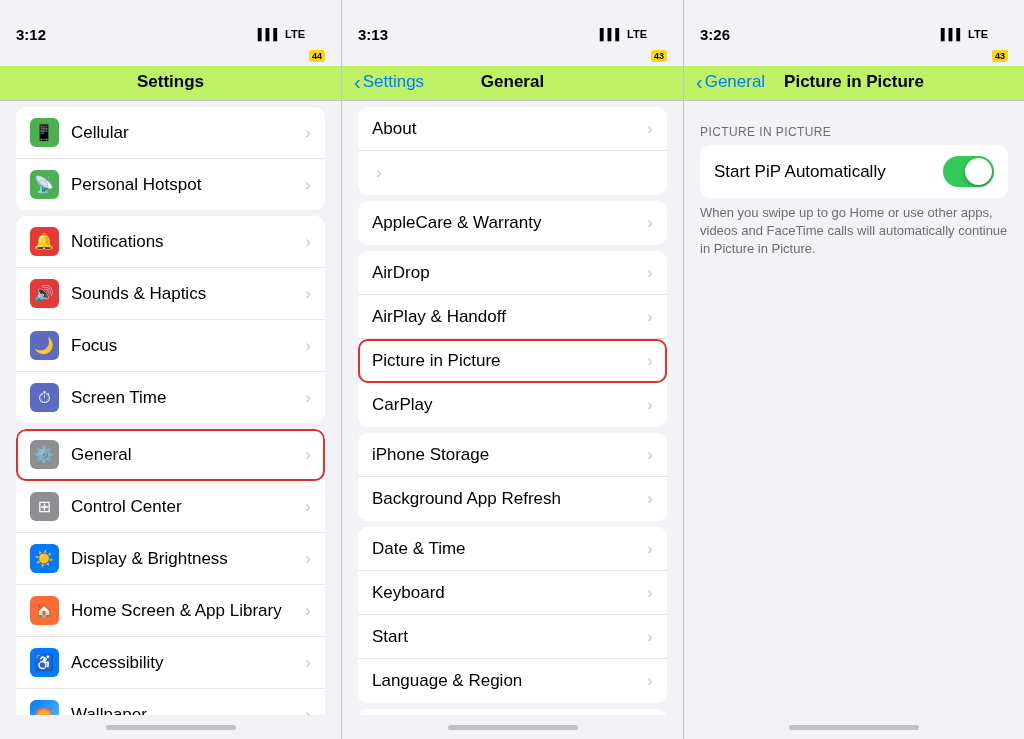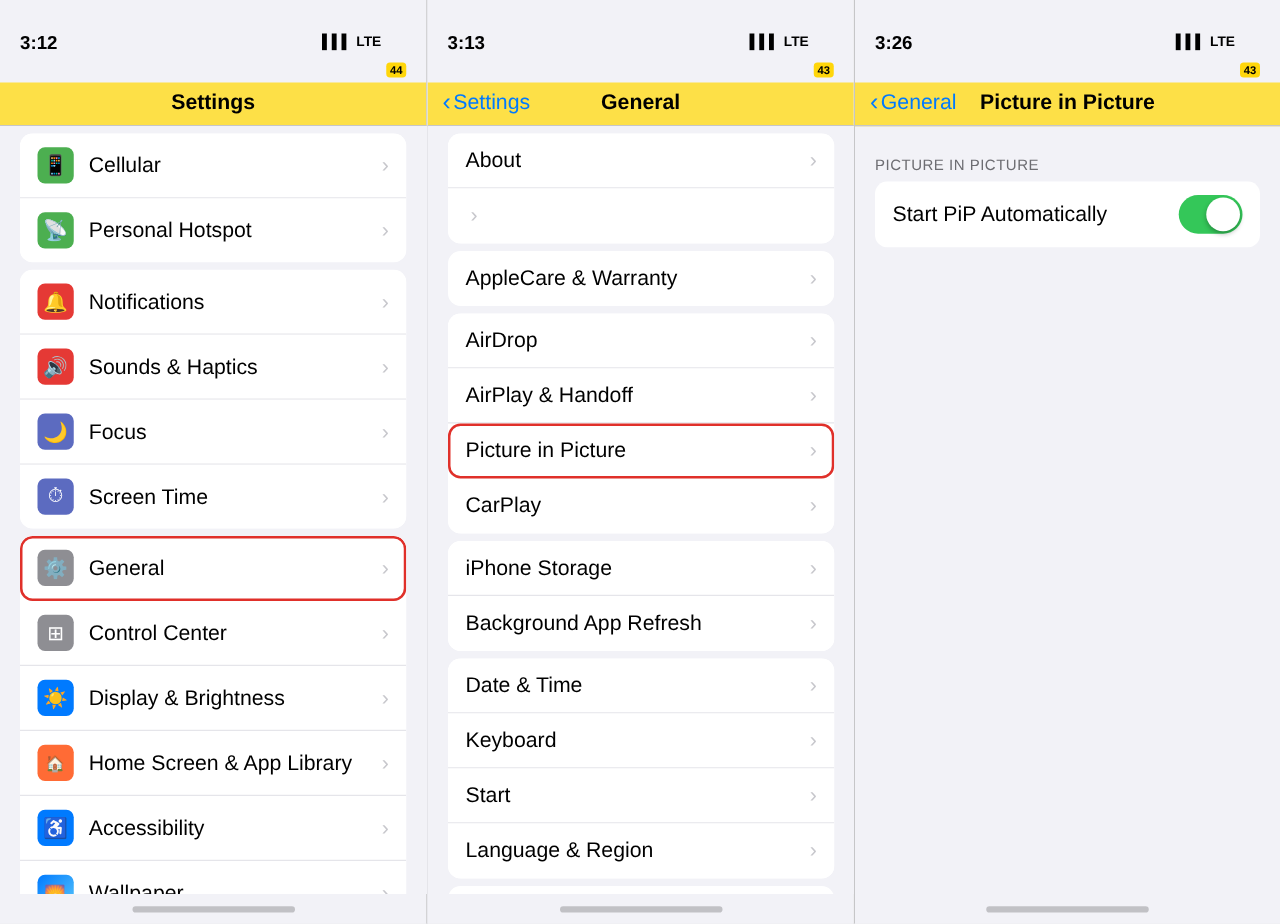--- a/index.html
+++ b/index.html
@@ -50,21 +50,21 @@
       padding: 1px 3px;
       margin-top: 44px;
     }
 
     
     .nav-bar {
       display: flex;
       align-items: center;
       justify-content: center;
       padding: 6px 16px 8px;
-      background: #fde047;
+      background: #bef264;
       position: relative;
       border-bottom: 0.5px solid #c6c6c8;
     }
     .nav-title {
       font-size: 17px;
       font-weight: 600;
       color: #000;
     }
     .nav-back {
       position: absolute;
@@ -430,18 +430,19 @@
       <div class="list-item" style="border: none; gap: 20px;">
         <span class="item-label">Start PiP Automatically</span>
         <div class="toggle-container">
           <div class="toggle">
             <div class="toggle-knob"></div>
           </div>
         </div>
       </div>
     </div>
 
+    <div class="pip-description">When you swipe up to go Home or use other apps, videos and FaceTime calls will automatically continue in Picture in Picture.</div>
   </div>
 
   <div class="home-indicator">
     <div class="home-bar"></div>
   </div>
 </div>
 
 </body></html>

